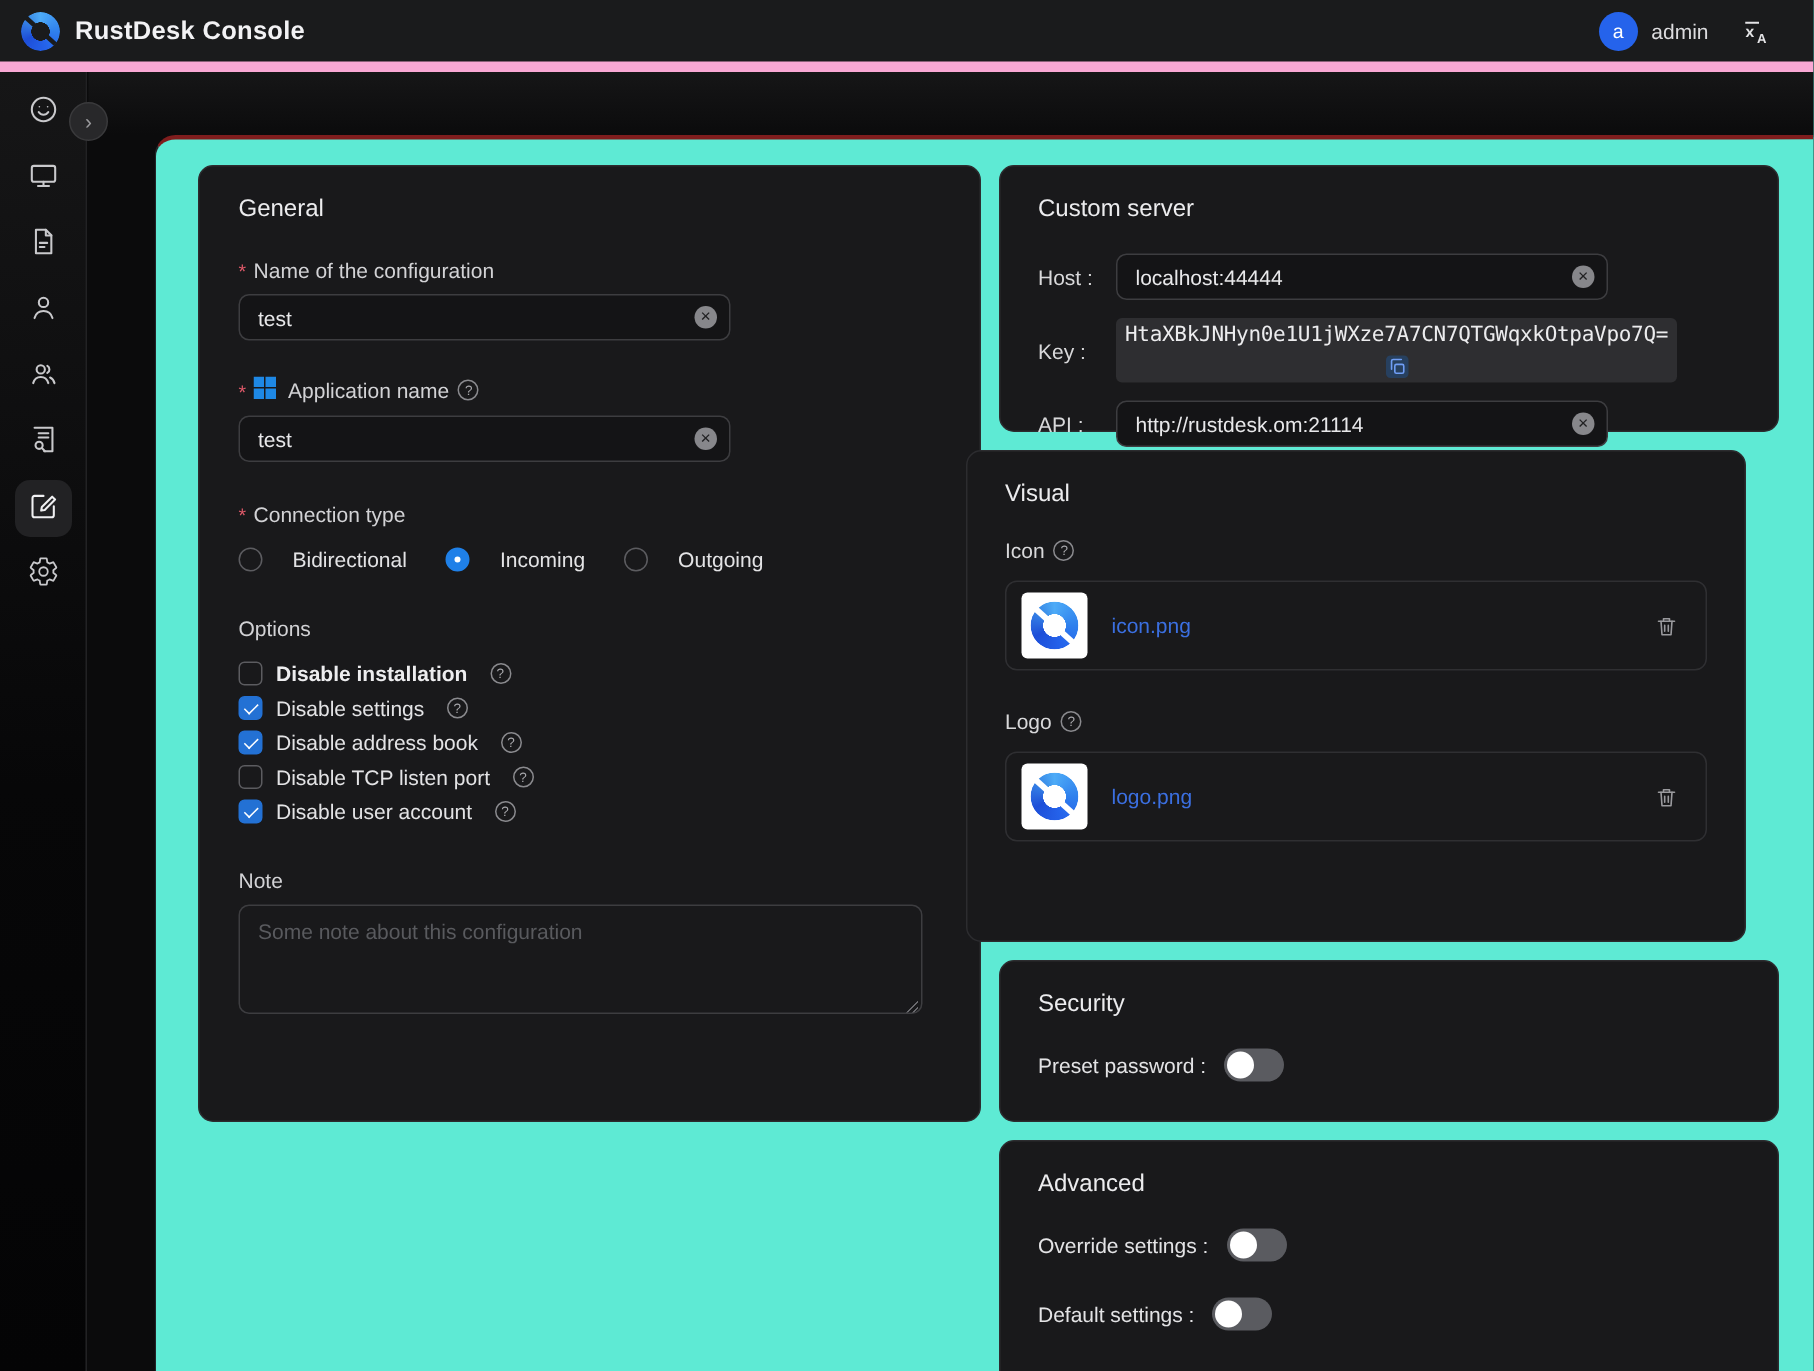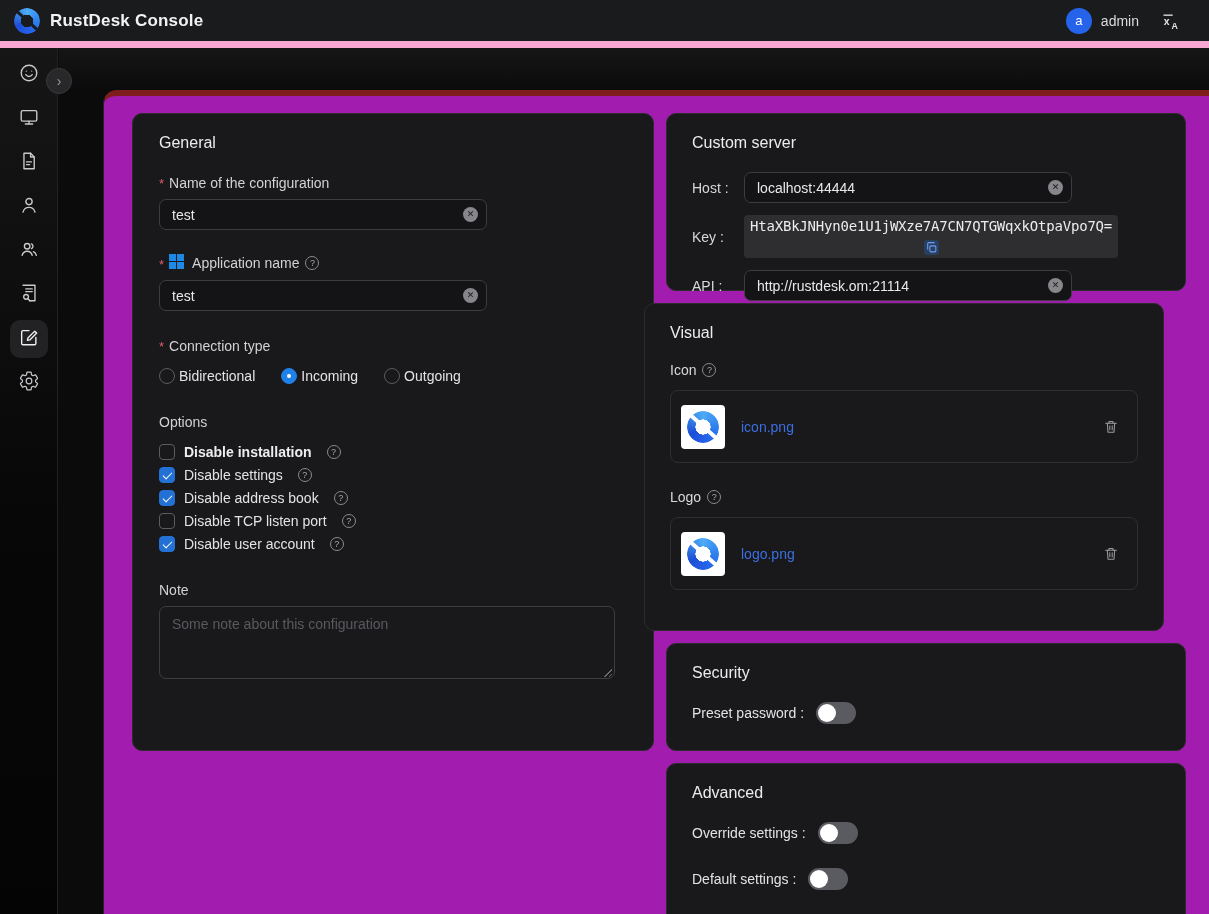--- a/index.html
+++ b/index.html
@@ -67,22 +67,22 @@
     display: flex; align-items: center; justify-content: center; cursor: pointer; z-index: 6;
   }
 
   
   .main-strip {
     position: absolute; left: 59px; top: 48px; right: 0; height: 42px;
     background: linear-gradient(180deg, #161617, #0b0b0c);
   }
   .content-panel {
     position: absolute; left: 103px; top: 90px; right: 0; bottom: 0;
-    background: #a21caf; border-top-left-radius: 14px;
-    border-top: 6px solid #7f1d1d; border-left: 1px solid #242427;
+    background: #5eead4; border-top-left-radius: 14px;
+    border-top: 3px solid #7f1d1d; border-left: 1px solid #242427;
     overflow: hidden;
   }
 
   .card {
     position: absolute; background: #19191b;
     border: 1px solid #2c2c2f; border-radius: 10px;
     padding: 20px 26px;
   }
   .card-general { left: 28px; top: 17px; width: 522px; height: 638px; }
   .card-server  { left: 562px; top: 17px; width: 520px; height: 178px; padding: 20px 25px; }
@@ -115,21 +115,21 @@
     font-size: 9px; line-height: 1; display: inline-flex;
     align-items: center; justify-content: center; margin-left: 6px; cursor: pointer;
     flex: 0 0 auto;
   }
 
   
   .win-logo { display: inline-block; margin-right: 8px; }
 
   
   .radio-row { display: flex; align-items: center; gap: 26px; margin-top: 14px; }
-  .radio-item { display: flex; align-items: center; gap: 4px; cursor: pointer; }
+  .radio-item { display: flex; align-items: center; gap: 20px; cursor: pointer; }
   .radio-dot {
     width: 16px; height: 16px; border-radius: 50%;
     border: 1.5px solid #5c5c60; background: transparent; position: relative;
   }
   .radio-dot.checked { border-color: #1f80e8; background: #1f80e8; }
   .radio-dot.checked::after {
     content: ""; position: absolute; left: 4.5px; top: 4.5px;
     width: 4px; height: 4px; border-radius: 50%; background: #fff;
   }
   .radio-label { font-size: 14px; color: #e3e3e5; }
@@ -173,21 +173,21 @@
     display: inline-flex; align-items: center; gap: 6px;
     background: #2e2e31; border-radius: 4px; padding: 3px 6px;
     font-family: "DejaVu Sans Mono", "Liberation Mono", monospace;
     font-size: 14px; color: #ececee; letter-spacing: -0.2px; flex-direction: column;
   }
   .copy-btn { display: inline-flex; cursor: pointer; background: #27405f; border-radius: 3px; padding: 1px; }
 
   
   .sub-label-row { display: flex; align-items: center; margin-top: 20px; font-size: 14px; color: #d8d8da; }
   .file-row {
-    margin-top: 12px; height: 73px; border: 1px solid #2f2f32; border-radius: 8px;
+    margin-top: 12px; height: 60px; border: 1px solid #2f2f32; border-radius: 8px;
     display: flex; align-items: center; padding: 0 18px 0 10px;
   }
   .thumb {
     width: 44px; height: 44px; background: #ffffff; border-radius: 4px;
     display: flex; align-items: center; justify-content: center; flex: 0 0 auto;
   }
   .file-link { margin-left: 16px; font-size: 14px; color: #3b6fe0; cursor: pointer; }
   .trash-btn { margin-left: auto; display: flex; cursor: pointer; }
 
   

